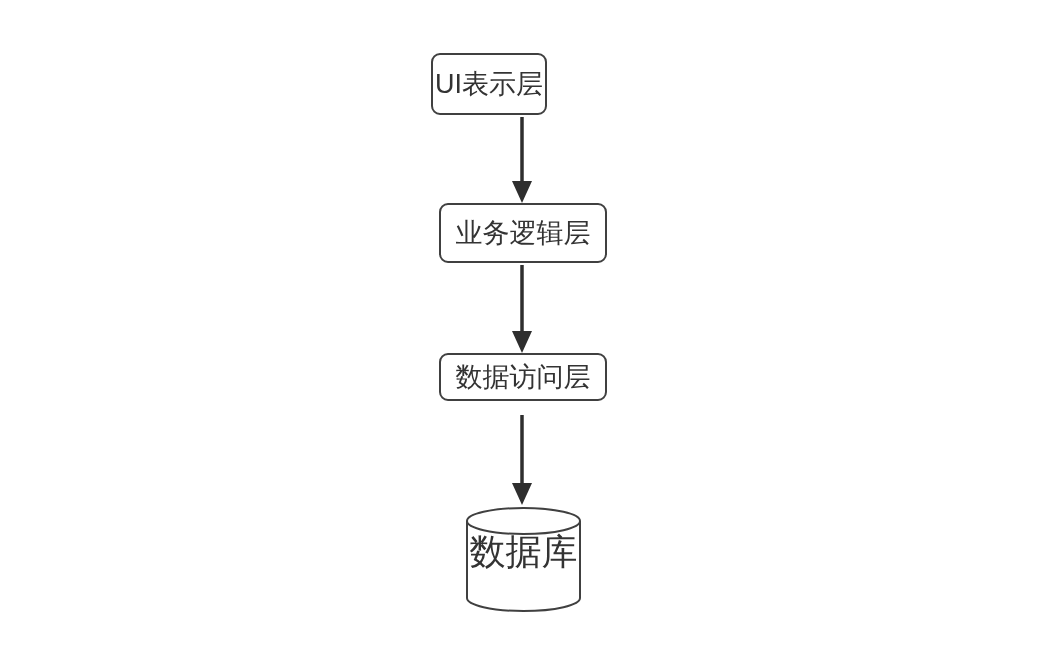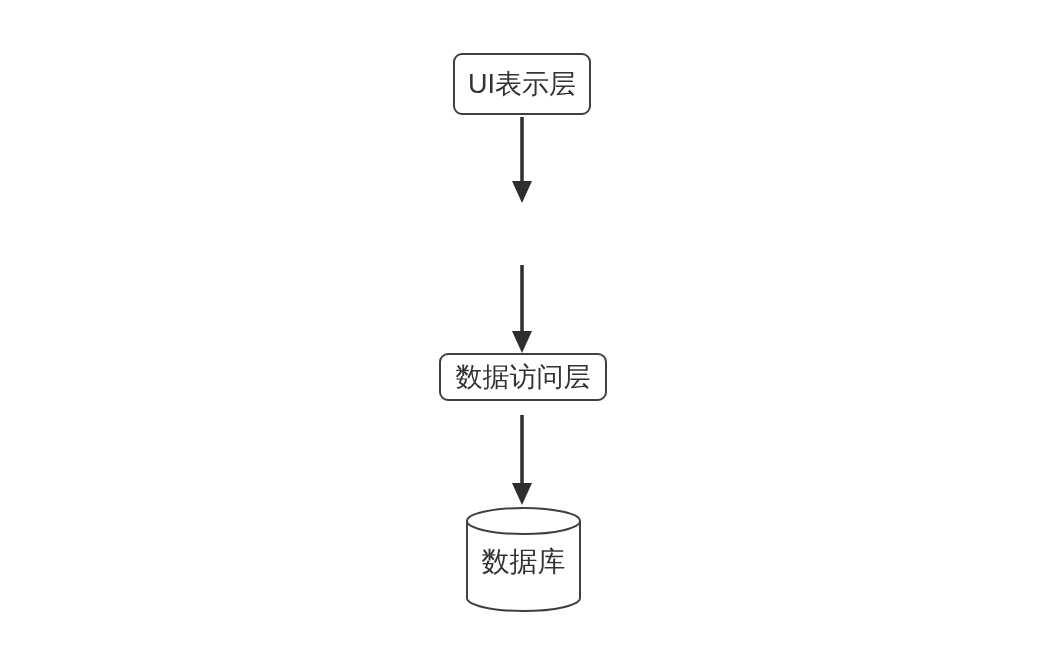--- a/index.html
+++ b/index.html
@@ -29,34 +29,33 @@
     border-radius: 9px;
     background: #ffffff;
     display: flex;
     align-items: center;
     justify-content: center;
     color: #333333;
     font-size: 27px;
     line-height: 1;
     white-space: nowrap;
   }
-  .node-ui      { left: 453px; top: 53px;  width: 138px; height: 62px; }
+  .node-ui      { left: 431px; top: 53px;  width: 116px; height: 62px; }
   .node-biz     { left: 439px; top: 203px; width: 168px; height: 60px; }
   .node-dal     { left: 439px; top: 353px; width: 168px; height: 48px; }
   .cyl-label {
     position: absolute;
     left: 467px;
     top: 534px;
     width: 113px;
     height: 56px;
     display: flex;
-    align-items: center;
     justify-content: center;
     color: #333333;
-    font-size: 28px;
+    font-size: 36px;
     line-height: 1;
     white-space: nowrap;
   }
   .edge-line { stroke: #2e2e2e; stroke-width: 3.5; }
   .edge-head { fill: #2e2e2e; stroke: none; }
   .cyl-stroke { stroke: #404040; stroke-width: 2; fill: #ffffff; }
 </style>
 </head>
 <body>
 
@@ -82,20 +81,23 @@
     <g>
       <path class="cyl-stroke" d="M467,521 L467,598 A56.5,13 0 0 0 580,598 L580,521"></path>
       <ellipse class="cyl-stroke" cx="523.5" cy="521" rx="56.5" ry="13"></ellipse>
     </g>
   </svg>
 
   <div class="node node-ui">
     <span>UI表示层</span>
   </div>
 
+  <div class="node node-biz">
+    <span>业务逻辑层</span>
+  </div>
 
   <div class="node node-dal">
     <span>数据访问层</span>
   </div>
 
   <div class="cyl-label">
     <span>数据库</span>
   </div>
 
 </div>

